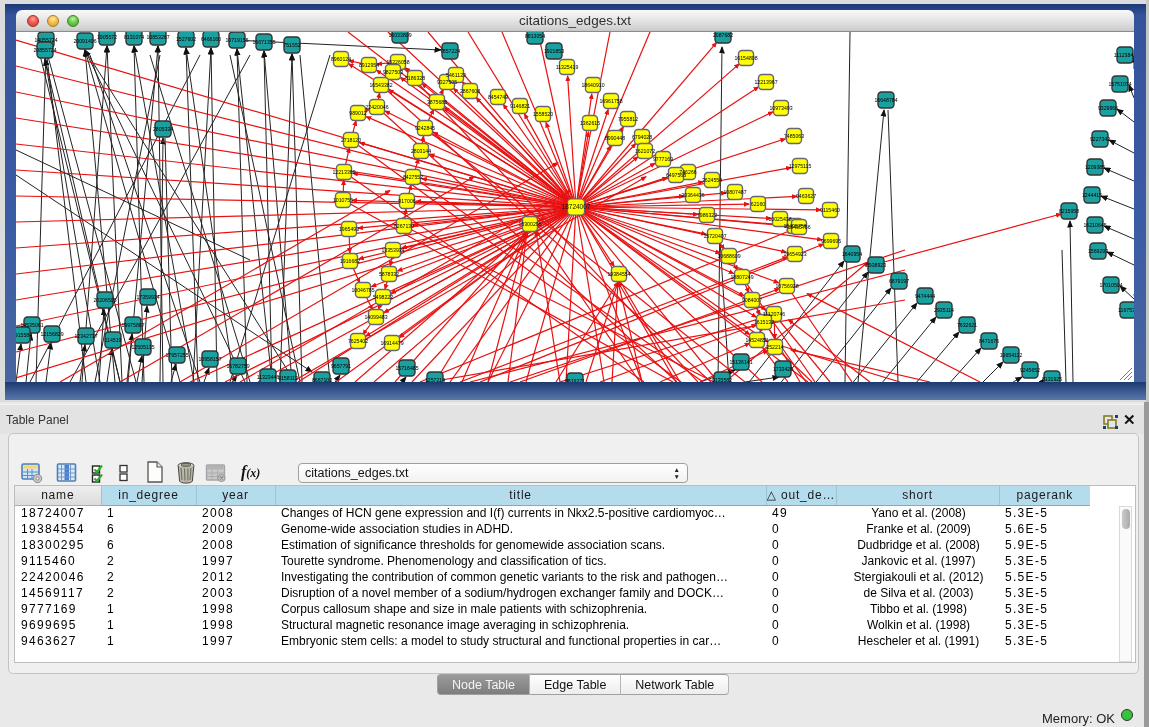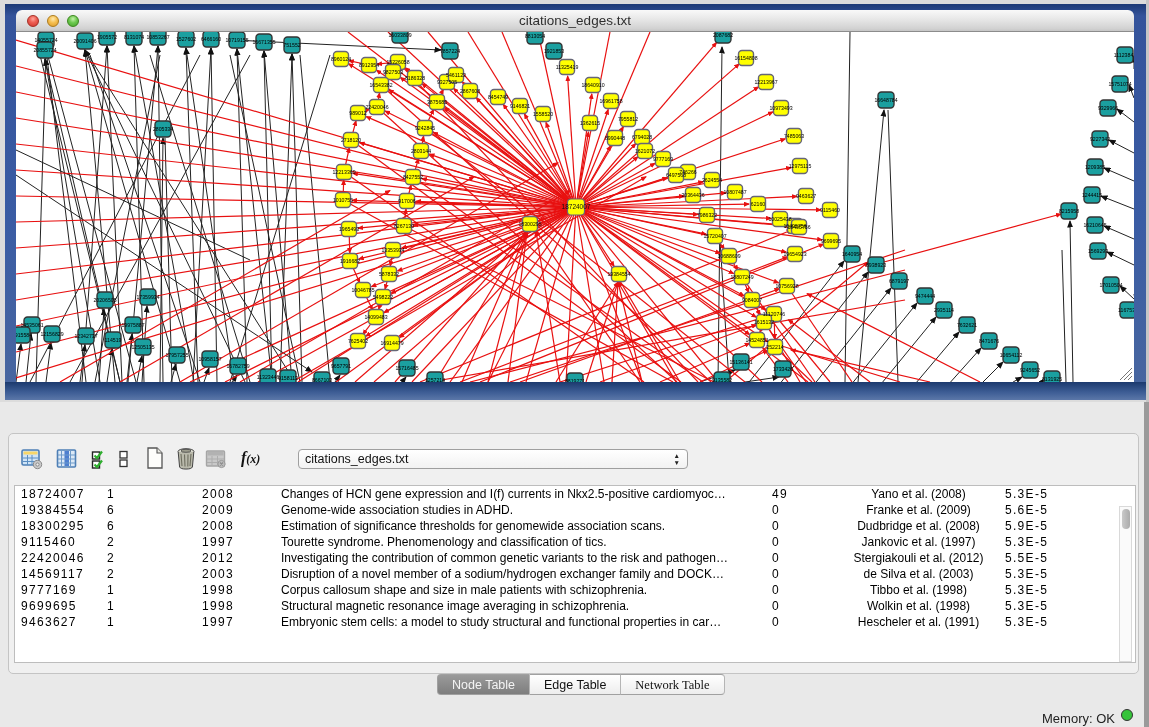--- a/index.html
+++ b/index.html
@@ -23,42 +23,42 @@
 #canvas { position:absolute; left:0; top:22px; width:1118px; height:350px; background:#fff; }
 
 #tp { position:absolute; left:0; top:402px; width:1149px; height:325px; background:#e9e9e9; }
 #tphead { position:absolute; left:0px; top:2px; width:1144px; height:30px; background:#e3e3e3; border-top:1px solid #f2f2f2; }
 #tphead .t { position:absolute; left:6px; top:8px; font-size:12px; color:#333; }
 #tpr { position:absolute; left:1144px; top:0px; width:5px; height:325px; background:#9a9a9a; }
 #float { position:absolute; left:1103px; top:9px; width:15px; height:14px; }
 #close { position:absolute; left:1123px; top:6px; width:16px; height:16px; font-weight:bold; font-size:15px; color:#111; }
 #content { position:absolute; left:8px; top:31px; width:1131px; height:241px;
   background:#f0f0f0; border:1px solid #c4c4c4; border-radius:5px; }
-#toolbar { position:absolute; left:6px; top:14px; height:28px; width:1110px; }
+#toolbar { position:absolute; left:6px; top:28px; height:28px; width:1110px; }
 .tbi { position:absolute; top:0; }
 #dd { position:absolute; left:283px; top:1px; width:390px; height:20px; background:linear-gradient(180deg,#ffffff,#f2f2f2);
   border:1px solid #9f9f9f; border-radius:4px; font-size:12.5px; color:#111; line-height:19px; padding-left:6px; }
 #dd .arr { position:absolute; right:7px; top:2px; font-size:6.5px; color:#222; line-height:7px; text-align:center; }
 #tblwrap { position:absolute; left:5px; top:51px; width:1122px; height:178px; background:#fff; border:1px solid #bdbdbd; overflow:hidden; }
 table { border-collapse:collapse; table-layout:fixed; width:1075px; font-size:12px; }
 th { background:#b5dcec; font-weight:normal; color:#1a1a1a; height:19px; border-left:1px solid #9cc3d6; border-bottom:1px solid #8aa9b8; font-size:12px; letter-spacing:0.8px; }
 th.c1 { background:linear-gradient(180deg,#efefef,#dcdcdc); border-left:none; border-bottom:1px solid #adadad; }
 th:first-child { border-left:none; }
 td { height:16px; color:#000; white-space:nowrap; overflow:hidden; padding:0 4px 0 6px; }
 td.c1,td.c2,td.c3,td.c5,td.c7 { letter-spacing:1.3px; }
 .c1 { width:86px; } .c2 { width:95px; } .c3 { width:79px; } .c4 { width:491px; }
 .c5 { width:70px; } .c6 { width:163px; text-align:center; } .c7 { width:91px; }
 #vsb { position:absolute; right:3px; top:20px; width:13px; height:156px; background:#fafafa; border:1px solid #d9d9d9; }
 #vsb .thumb { position:absolute; left:2px; top:2px; width:8px; height:20px; border-radius:4px; background:linear-gradient(90deg,#c9c9c9,#ababab); }
 
 #tabs { position:absolute; left:429px; top:272px; height:14px; display:flex; font-size:12.5px;padding-left:8px; }
 .tab { height:21px; line-height:20px; padding:0 14px; background:linear-gradient(180deg,#ffffff,#ededed);
   border-top:1px solid #a0a0a0; border-bottom:1px solid #a0a0a0; border-right:1px solid #b5b5b5; color:#111; }
 .tab.first { border-radius:4px 0 0 4px; border-left:1px solid #a0a0a0; }
-.tab.last { border-radius:0 4px 4px 0;font-family:Liberation Serif, serif; }
+.tab.last { border-radius:0 4px 4px 0; }
 .tab.sel { background:linear-gradient(180deg,#9a9a9a,#7e7e7e); color:#f4f4f4; }
 #mem { position:absolute; right:34px; top:309px; font-size:13px; color:#222; }
 #memdot { position:absolute; right:16px; top:307px; width:12px; height:12px; border-radius:50%; background:#35c43a; border:1.5px solid #333; }
 </style></head>
 <body>
 <div id="stage">
   <div id="netbg"></div>
   <div id="bluep"></div>
   <div id="bluebot"></div>
   <div id="rgray"></div>
@@ -620,20 +620,31 @@
 <text x="783.0" y="197.0" font-size="5.2" fill="#000" text-anchor="middle" font-family="Liberation Sans, sans-serif">18495756</text>
 <text x="815.0" y="211.0" font-size="5.2" fill="#000" text-anchor="middle" font-family="Liberation Sans, sans-serif">9699695</text>
 <rect x="551.5" y="167.0" width="17" height="16" rx="3.5" fill="#ffff00" stroke="#667" stroke-width="1.2"></rect>
 <text x="560.0" y="177.0" font-size="6.5" fill="#111" text-anchor="middle" font-family="Liberation Sans, sans-serif">18724007</text>
 <line x1="1104" y1="348" x2="1116" y2="336" stroke="#777" stroke-width="1"></line>
 <line x1="1108" y1="348" x2="1116" y2="340" stroke="#777" stroke-width="1"></line>
 <line x1="1112" y1="348" x2="1116" y2="344" stroke="#777" stroke-width="1"></line>
 </svg></div>
   </div>
   <div id="tp">
+    <div id="tphead">
+        <div class="t">Table Panel</div>
+      <div id="float"><svg width="16" height="15" viewBox="0 0 16 15">
+        <rect x="1" y="2" width="8" height="8" fill="#dde8f6" stroke="#8a7a1e" stroke-width="1.6"></rect>
+        <rect x="5" y="6" width="8" height="8" fill="#dde8f6" stroke="#8a7a1e" stroke-width="1.6"></rect>
+        <rect x="12" y="1" width="3" height="3" fill="#1d3f6e"></rect>
+        <rect x="0" y="12" width="3" height="3" fill="#1d3f6e"></rect>
+        <rect x="12" y="12" width="3" height="3" fill="#1d3f6e"></rect>
+      </svg></div>
+      <div id="close">✕</div>
+    </div>
     <div id="tpr"></div>
     <div id="content">
       <div id="toolbar">
         <span class="tbi" style="left:6px;"><svg width="22" height="22" viewBox="0 0 22 22">
 <rect x="1" y="2" width="17" height="15" rx="1.5" fill="#cfe4f7" stroke="#4e7fb5" stroke-width="1.6"></rect>
 <rect x="2.5" y="3.5" width="14" height="3" fill="#f7d668"></rect>
 <path d="M2 10 h15 M2 13.5 h15 M6.5 7 v10 M11 7 v10" stroke="#5b8ec2" stroke-width="1" fill="none"></path>
 <circle cx="16.5" cy="16.5" r="4.2" fill="#c9c9c9" stroke="#8a8a8a"></circle>
 <circle cx="16.5" cy="16.5" r="1.6" fill="#eee" stroke="#8a8a8a"></circle>
 </svg></span>
@@ -668,20 +679,29 @@
 <path d="M2 11 h17 M2 14.5 h17 M7 8 v10 M12.5 8 v10" stroke="#adadad" stroke-width="1" fill="none"></path>
 <circle cx="16.5" cy="16" r="3.6" fill="#bdbdbd" stroke="#9a9a9a"></circle>
 <path d="M15 14.5 l3 3 M18 14.5 l-3 3" stroke="#8d8d8d" stroke-width="1.2"></path>
 </svg></span>
         <span class="tbi" style="left:226px;top:1px;"><span style="font-family:'Liberation Serif',serif;font-style:italic;font-weight:bold;font-size:16px;color:#111;">f<span style="font-size:12px;">(x)</span></span></span>
         <div id="dd">citations_edges.txt<span class="arr">▲<br>▼</span></div>
       </div>
       <div id="tblwrap">
         <table>
           <tbody>
+              <tr>
+                <th class="c1">name</th>
+                <th class="c2">in_degree</th>
+                <th class="c3">year</th>
+                <th class="c4">title</th>
+                <th class="c5">△ out_de…</th>
+                <th class="c6">short</th>
+                <th class="c7">pagerank</th>
+              </tr>
 <tr>
                 <td class="c1">18724007</td>
                 <td class="c2">1</td>
                 <td class="c3">2008</td>
                 <td class="c4">Changes of HCN gene expression and I(f) currents in Nkx2.5-positive cardiomyoc…</td>
                 <td class="c5">49</td>
                 <td class="c6">Yano et al. (2008)</td>
                 <td class="c7">5.3E-5</td>
               </tr>
 <tr>

